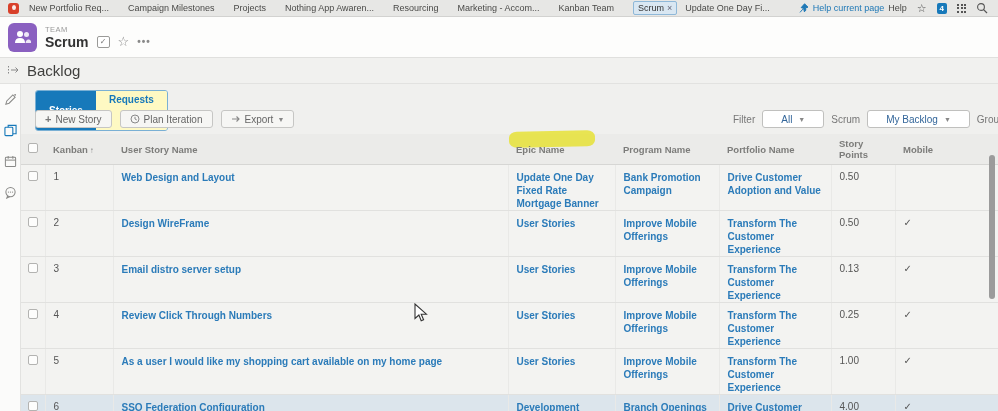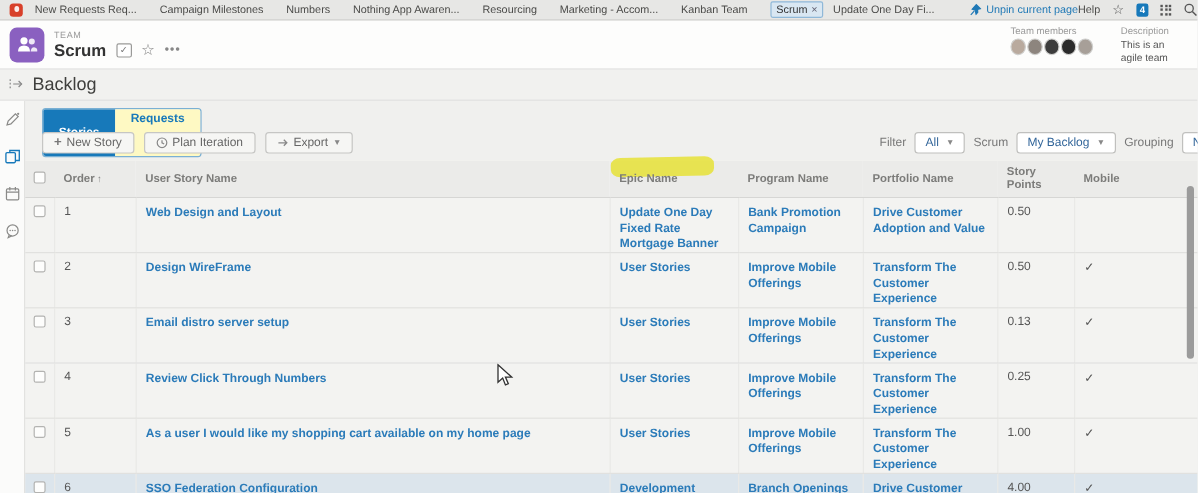--- a/index.html
+++ b/index.html
@@ -60,21 +60,21 @@
   .seg .requests { background:#fef9c3; color:#1779ba; padding:3px 13px; }
 
   
   .tools-left { position:absolute; top:110px; left:35px; display:flex; gap:8px; }
   .btn { height:18px; display:flex; align-items:center; gap:4px; border:1px solid #c6c6c4; border-radius:3px;
          background:#f6f6f4; color:#666; font-size:10px; padding:0 9px; white-space:nowrap; }
   .btn .plus { font-weight:bold; font-size:11px; color:#777; }
   .caret { font-size:7px; color:#888; }
   .tools-right { position:absolute; top:110px; left:733px; display:flex; align-items:center; gap:7px; font-size:10px; color:#777; }
   .dd { height:18px; display:flex; align-items:center; gap:6px; background:#fff; border:1px solid #c0c0be; border-radius:3px;
-        padding:0 8px; color:#33669a; font-size:10px; white-space:nowrap; }
+        padding:0 18px; color:#33669a; font-size:10px; white-space:nowrap; }
 
   
   .grid-wrap { position:absolute; top:134px; left:20px; width:978px; }
   table { border-collapse:collapse; table-layout:fixed; width:978px; font-size:10px; background:#f3f3f1; }
   thead th { background:#ebebe9; color:#7c7c7a; font-weight:bold; text-align:left; font-size:9.5px;
              padding:4px 8px 4px; border-bottom:1px solid #d6d6d4; height:18px; position:relative; }
   tbody td { padding:6px 8px 0; border-bottom:1px solid #e1e1df; border-right:1px solid #e9e9e7; vertical-align:top; height:30px; }
   tbody td:last-child { border-right:none; }
   a.cell-link { color:#2b7bb9; font-weight:bold; text-decoration:none; line-height:1.3; display:inline-block; cursor:pointer; }
   .c-order { color:#555; }
@@ -89,37 +89,37 @@
 
   
   .vscroll { position:absolute; left:989px; top:155px; width:6px; height:144px; background:#9b9b9b; border-radius:3px; z-index:6; }
   .cursor { position:absolute; left:414px; top:303px; z-index:9; }
 </style>
 </head>
 <body>
 
 <div class="topbar">
   <span class="logo"></span>
-  <span class="tb-tab">New Requests Req...</span>
+  <span class="tb-tab">New Portfolio Req...</span>
   <span class="tb-tab">Campaign Milestones</span>
-  <span class="tb-tab">Numbers</span>
+  <span class="tb-tab">Projects</span>
   <span class="tb-tab">Nothing App Awaren...</span>
   <span class="tb-tab">Resourcing</span>
   <span class="tb-tab">Marketing - Accom...</span>
   <span class="tb-tab">Kanban Team</span>
   <span class="tb-tab-active">
     <span>Scrum</span>
     <span class="tb-close">×</span>
   </span>
   <span class="tb-tab">Update One Day Fi...</span>
   <span class="unpin">
     <svg width="10" height="10" viewBox="0 0 10 10">
         <path d="M5.6 0.8 L9 4.2 L6.6 4.8 L6.8 7.2 L5.4 8.8 L4.6 5.4 L2.2 4.6 Z M3.8 6.2 L1 9.4" stroke="#2079b6" stroke-width="1" fill="#2079b6"></path>
       </svg>
-    <span>Unpin current page</span>
+    <span>Help current page</span>
   </span>
   <span class="tb-right">
     <span>Help</span>
     <span class="tb-star">☆</span>
     <span class="tb-badge">4</span>
     <span class="dots9">
         <span></span>
         <span></span>
         <span></span>
         <span></span>
@@ -145,36 +145,20 @@
         <path d="M11.5 13 Q12 9 15 9.5 Q17.5 10 17 13 Z" fill="#fff" opacity=".85"></path>
       </svg>
   </span>
   <div class="team-meta">
     <div class="type">TEAM</div>
     <div class="team-title-row">
       <span class="team-title">Scrum</span>
       <span class="chk-drop">✓</span>
       <span class="hdr-star">☆</span>
       <span class="hdr-more">•••</span>
-    </div>
-  </div>
-  <div class="hdr-right">
-    <div class="members">
-      <div class="lbl">Team members</div>
-      <div class="avatars">
-        <span class="avatar" style="background:#b9aa9e"></span>
-        <span class="avatar" style="background:#8d857e"></span>
-        <span class="avatar" style="background:#3c3c3c"></span>
-        <span class="avatar" style="background:#2b2b2b"></span>
-        <span class="avatar" style="background:#a79f98"></span>
-      </div>
-    </div>
-    <div class="descr">
-      <div class="lbl">Description</div>
-      <div class="txt">This is an agile team</div>
     </div>
   </div>
 </div>
 
 <div class="crumb-bar">
   <svg class="crumb-icon" width="13" height="11" viewBox="0 0 13 11">
       <g stroke="#888" stroke-width="1">
         <line x1="1.5" y1="1" x2="1.5" y2="2.5"></line>
         <line x1="1.5" y1="4" x2="1.5" y2="5.5"></line>
         <line x1="1.5" y1="7" x2="1.5" y2="8.5"></line>
@@ -262,21 +246,21 @@
         <col style="width:395px">
         <col style="width:107px">
     <col style="width:104px">
         <col style="width:112px">
         <col style="width:64px">
         <col style="width:103px">
   </colgroup>
   <thead>
     <tr>
       <th><span class="cb"></span></th>
-      <th><span class="th-text">Order</span><span class="sortarrow">↑</span></th>
+      <th><span class="th-text">Kanban</span><span class="sortarrow">↑</span></th>
       <th><span class="th-text">User Story Name</span></th>
       <th><span class="yellow-hl"></span><span class="th-text">Epic Name</span></th>
       <th><span class="th-text">Program Name</span></th>
       <th><span class="th-text">Portfolio Name</span></th>
       <th><span class="th-text">Story Points</span></th>
       <th><span class="th-text">Mobile</span></th>
     </tr>
   </thead>
   <tbody>
     <tr>

